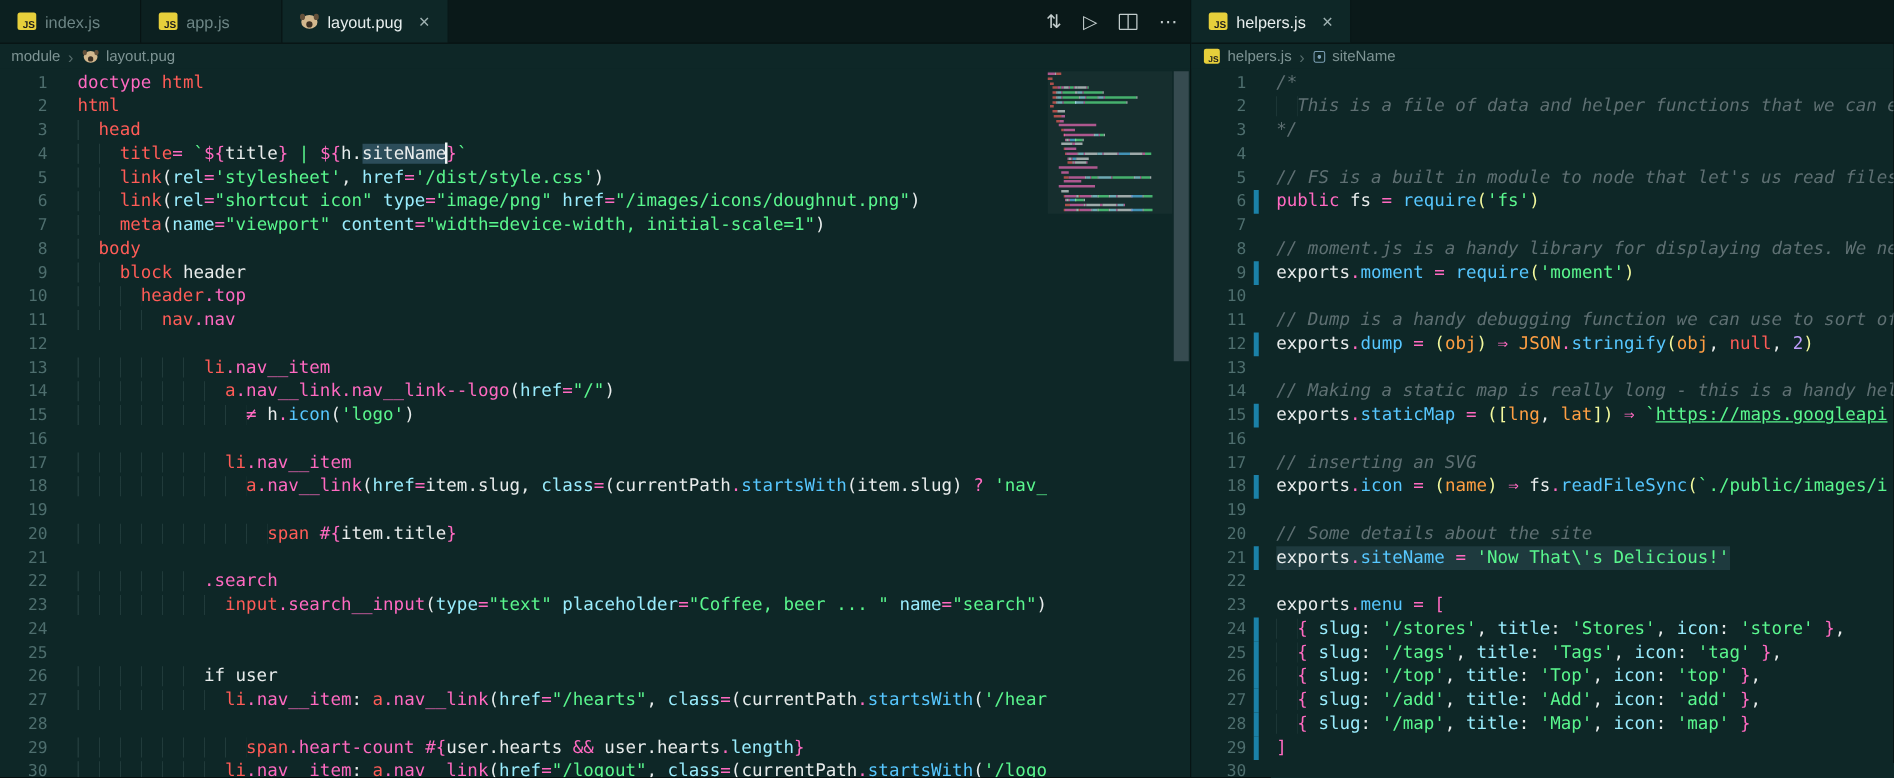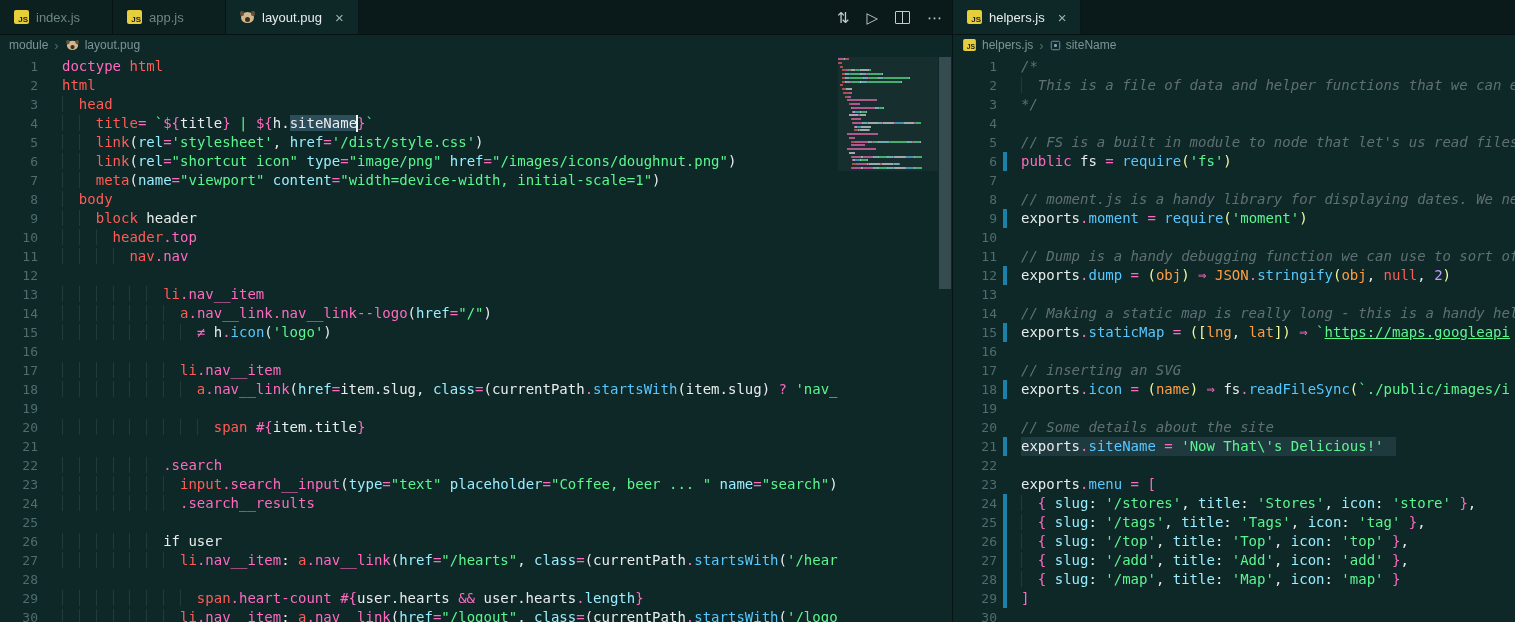--- a/index.html
+++ b/index.html
@@ -46,21 +46,21 @@
         font-family:"DejaVu Sans Mono",monospace;font-size:14px;}
   #code-left{width:838px;}
   #code-right{width:563px;}
   .line{display:flex;height:19px;line-height:19px;white-space:pre;}
   .lnum{flex:none;width:38px;text-align:right;color:var(--lineNum,#4e6e6e);font-size:13px;}
   .lnum-r{width:44px;}
   .gut-spacer{flex:none;width:24px;}
   .modslot{flex:none;width:24px;position:relative;}
   .modslot.mod::after{content:"";position:absolute;left:6px;top:0;bottom:0;width:4px;background:var(--modified,#1b81a8);}
   .codetext{flex:none;}
-  .line-hl{background:rgba(125,175,205,.14);padding-right:12px;}
+  .line-hl{background:rgba(125,175,205,.14);}
 
   
   .tk-t{color:var(--red,#ff5c57);}   .tk-c{color:var(--pink,#ff6ac1);}
   .tk-a{color:var(--cyan,#9aedfe);}  .tk-s{color:var(--green,#5af78e);}
   .tk-f{color:var(--blue,#57c7ff);}  .tk-w{color:var(--fg,#e8ecec);}
   .tk-o{color:var(--orange,#ff9f43);}.tk-y{color:var(--yellow,#f3f99d);}
   .tk-n{color:var(--purple,#bd9cf9);}
   .tk-k{color:var(--comment,#5f7073);font-style:italic;}
   .tk-u{color:var(--green,#5af78e);text-decoration:underline;}
   .tk-hl{color:var(--fg,#e8ecec);background:rgba(110,160,200,.32);}
@@ -141,21 +141,21 @@
         <div class="line"><span class="lnum">14</span><span class="gut-spacer"></span><span class="codetext"><span class="tk-g">              </span><span class="tk-t">a</span><span class="tk-c">.nav__link.nav__link--logo</span><span class="tk-w">(</span><span class="tk-a">href</span><span class="tk-c">=</span><span class="tk-s">"/"</span><span class="tk-w">)</span></span></div>
         <div class="line"><span class="lnum">15</span><span class="gut-spacer"></span><span class="codetext"><span class="tk-g">                </span><span class="tk-c">≠</span><span class="tk-w"> h</span><span class="tk-c">.</span><span class="tk-f">icon</span><span class="tk-w">(</span><span class="tk-s">'logo'</span><span class="tk-w">)</span></span></div>
         <div class="line"><span class="lnum">16</span><span class="gut-spacer"></span></div>
         <div class="line"><span class="lnum">17</span><span class="gut-spacer"></span><span class="codetext"><span class="tk-g">              </span><span class="tk-t">li</span><span class="tk-c">.nav__item</span></span></div>
         <div class="line"><span class="lnum">18</span><span class="gut-spacer"></span><span class="codetext"><span class="tk-g">                </span><span class="tk-t">a</span><span class="tk-c">.nav__link</span><span class="tk-w">(</span><span class="tk-a">href</span><span class="tk-c">=</span><span class="tk-w">item.slug, </span><span class="tk-a">class</span><span class="tk-c">=</span><span class="tk-w">(currentPath</span><span class="tk-c">.</span><span class="tk-f">startsWith</span><span class="tk-w">(item.slug) </span><span class="tk-c">? </span><span class="tk-s">'nav_</span></span></div>
         <div class="line"><span class="lnum">19</span><span class="gut-spacer"></span></div>
         <div class="line"><span class="lnum">20</span><span class="gut-spacer"></span><span class="codetext"><span class="tk-g">                  </span><span class="tk-t">span</span><span class="tk-w"> </span><span class="tk-c">#{</span><span class="tk-w">item.title</span><span class="tk-c">}</span></span></div>
         <div class="line"><span class="lnum">21</span><span class="gut-spacer"></span></div>
         <div class="line"><span class="lnum">22</span><span class="gut-spacer"></span><span class="codetext"><span class="tk-g">            </span><span class="tk-c">.search</span></span></div>
         <div class="line"><span class="lnum">23</span><span class="gut-spacer"></span><span class="codetext"><span class="tk-g">              </span><span class="tk-t">input</span><span class="tk-c">.search__input</span><span class="tk-w">(</span><span class="tk-a">type</span><span class="tk-c">=</span><span class="tk-s">"text"</span><span class="tk-w"> </span><span class="tk-a">placeholder</span><span class="tk-c">=</span><span class="tk-s">"Coffee, beer ... "</span><span class="tk-w"> </span><span class="tk-a">name</span><span class="tk-c">=</span><span class="tk-s">"search"</span><span class="tk-w">)</span></span></div>
-        <div class="line"><span class="lnum">24</span><span class="gut-spacer"></span><span class="codetext"><span class="tk-g">              </span><span class="tk-c">.search__results</span></span></div>
+        <div class="line"><span class="lnum">24</span><span class="gut-spacer"></span></div>
         <div class="line"><span class="lnum">25</span><span class="gut-spacer"></span></div>
         <div class="line"><span class="lnum">26</span><span class="gut-spacer"></span><span class="codetext"><span class="tk-g">            </span><span class="tk-w">if user</span></span></div>
         <div class="line"><span class="lnum">27</span><span class="gut-spacer"></span><span class="codetext"><span class="tk-g">              </span><span class="tk-t">li</span><span class="tk-c">.nav__item</span><span class="tk-w">: </span><span class="tk-t">a</span><span class="tk-c">.nav__link</span><span class="tk-w">(</span><span class="tk-a">href</span><span class="tk-c">=</span><span class="tk-s">"/hearts"</span><span class="tk-w">, </span><span class="tk-a">class</span><span class="tk-c">=</span><span class="tk-w">(currentPath</span><span class="tk-c">.</span><span class="tk-f">startsWith</span><span class="tk-w">(</span><span class="tk-s">'/heart</span></span></div>
         <div class="line"><span class="lnum">28</span><span class="gut-spacer"></span></div>
         <div class="line"><span class="lnum">29</span><span class="gut-spacer"></span><span class="codetext"><span class="tk-g">                </span><span class="tk-t">span</span><span class="tk-c">.heart-count</span><span class="tk-w"> </span><span class="tk-c">#{</span><span class="tk-w">user.hearts </span><span class="tk-c">&amp;&amp;</span><span class="tk-w"> user.hearts</span><span class="tk-c">.</span><span class="tk-a">length</span><span class="tk-c">}</span></span></div>
         <div class="line"><span class="lnum">30</span><span class="gut-spacer"></span><span class="codetext"><span class="tk-g">              </span><span class="tk-t">li</span><span class="tk-c">.nav__item</span><span class="tk-w">: </span><span class="tk-t">a</span><span class="tk-c">.nav__link</span><span class="tk-w">(</span><span class="tk-a">href</span><span class="tk-c">=</span><span class="tk-s">"/logout"</span><span class="tk-w">, </span><span class="tk-a">class</span><span class="tk-c">=</span><span class="tk-w">(currentPath</span><span class="tk-c">.</span><span class="tk-f">startsWith</span><span class="tk-w">(</span><span class="tk-s">'/logou</span></span></div>
       </div>
     <div class="minimap" id="minimap">
         <div class="mm-row"><i class="mm-seg" style="width: 6.3px; background: var(--pink); opacity: 0.65;"></i><i class="mm-seg" style="width: 0.9px; background: var(--fg); opacity: 0.65;"></i><i class="mm-seg" style="width: 3.6px; background: var(--red); opacity: 0.65;"></i></div>
         <div class="mm-row"><i class="mm-seg" style="width: 3.6px; background: var(--red); opacity: 0.65;"></i></div>

